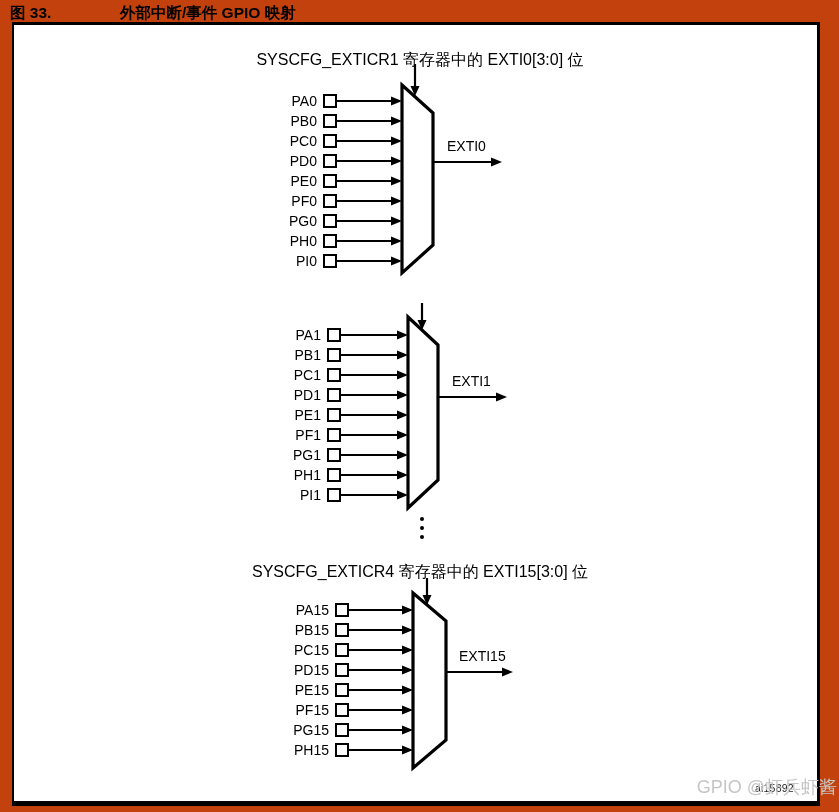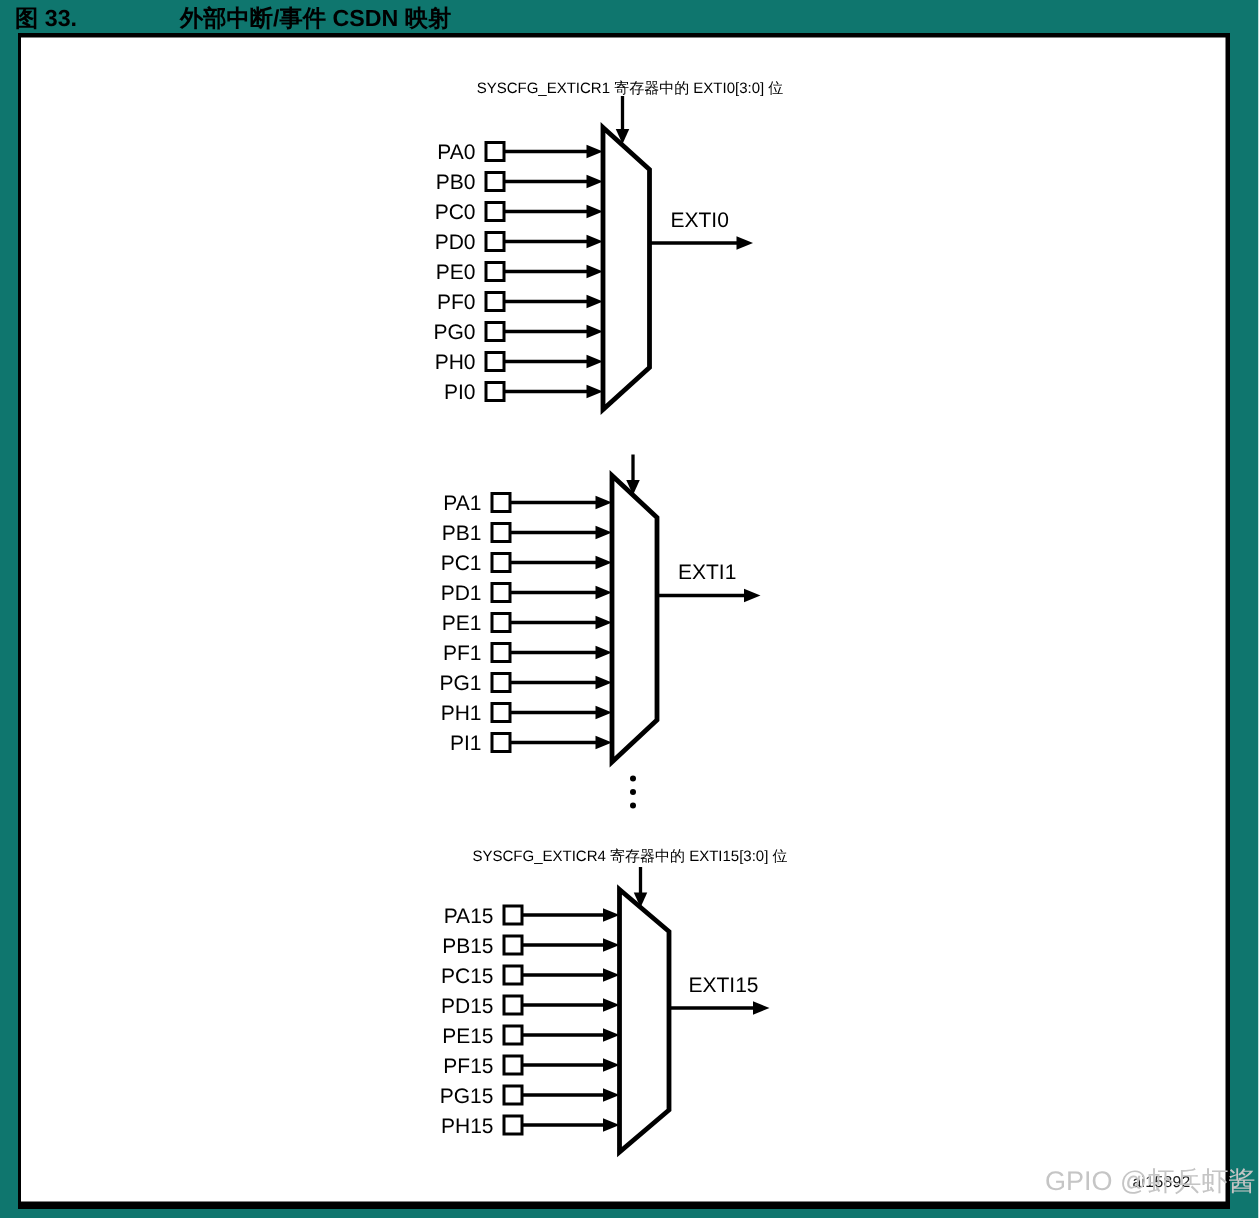--- a/index.html
+++ b/index.html
@@ -1,60 +1,60 @@
 <!DOCTYPE html>
 <html><head>
 <meta charset="utf-8">
 <style>
   html,body{margin:0;padding:0;background:#ffffff;}
   .page{
     position:relative;
     width:839px;height:812px;
-    background:#0f766e;
+    background:#c2410c;
     font-family:"Liberation Sans","DejaVu Sans",sans-serif;
     color:#000;
     overflow:hidden;
   }
   .fig-caption{
     position:absolute;left:0;top:3px;width:839px;height:19px;
     font-size:15.5px;font-weight:bold;line-height:19px;
   }
   .fig-caption .fig-label{position:absolute;left:10px;top:0;}
   .fig-caption .fig-title{position:absolute;left:120px;top:0;}
   .fig-box{
     position:absolute;left:12px;top:22px;width:808px;height:784px;
     box-sizing:border-box;
     border:2px solid #000;
     border-top-width:3px;border-right-width:3px;border-bottom-width:5px;
     background:#ffffff;
   }
   .sel-label{
     position:absolute;left:165px;width:510px;height:17px;
-    font-size:10px;line-height:17px;text-align:center;white-space:nowrap;
+    font-size:16px;line-height:17px;text-align:center;white-space:nowrap;
   }
   .diagram-svg{position:absolute;left:12px;top:22px;pointer-events:none;}
   .diagram-svg text{fill:#000;font-family:"Liberation Sans","DejaVu Sans",sans-serif;}
   .figure-id{
     position:absolute;left:755px;top:782px;width:60px;
     font-size:10.5px;color:#1c1c1c;letter-spacing:0.2px;white-space:nowrap;
   }
   .watermark{
     position:absolute;right:2px;top:775px;
     font-size:18px;line-height:24px;white-space:nowrap;
     color:#c5c5c5;
   }
 </style>
 </head>
 <body>
 
 <div class="page">
 
   <div class="fig-caption">
     <span class="fig-label">图 33.</span>
-    <span class="fig-title">外部中断/事件 CSDN 映射</span>
+    <span class="fig-title">外部中断/事件 GPIO 映射</span>
   </div>
 
   <div class="fig-box"></div>
 
   <div class="sel-label" style="top:51px">SYSCFG_EXTICR1 寄存器中的 EXTI0[3:0] 位</div>
   <div class="sel-label" style="top:563px">SYSCFG_EXTICR4 寄存器中的 EXTI15[3:0] 位</div>
 
   <svg class="diagram-svg" width="806" height="782" viewBox="12 22 806 782" id="mux-canvas">
       <g>
         <polygon points="402,85 433,113 433,245 402,273" fill="#fff" stroke="#000" stroke-width="3.2" stroke-linejoin="miter"></polygon>

